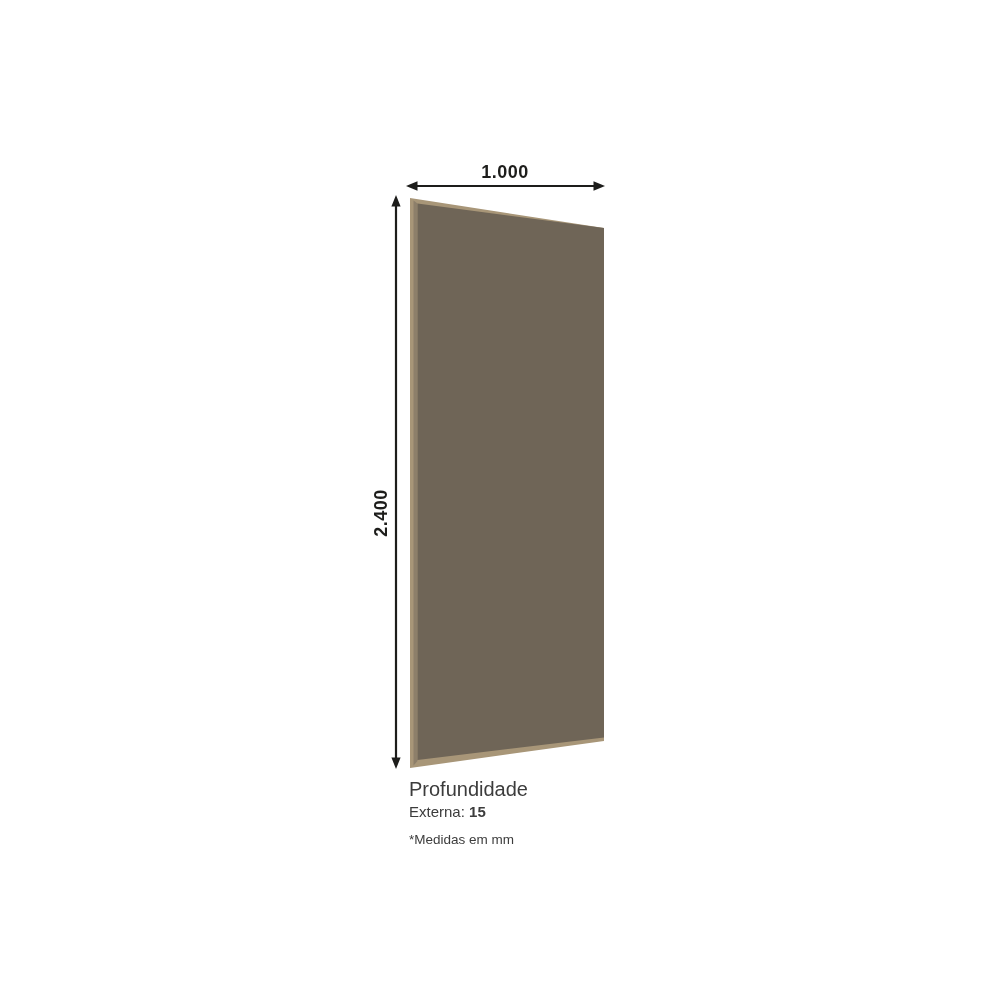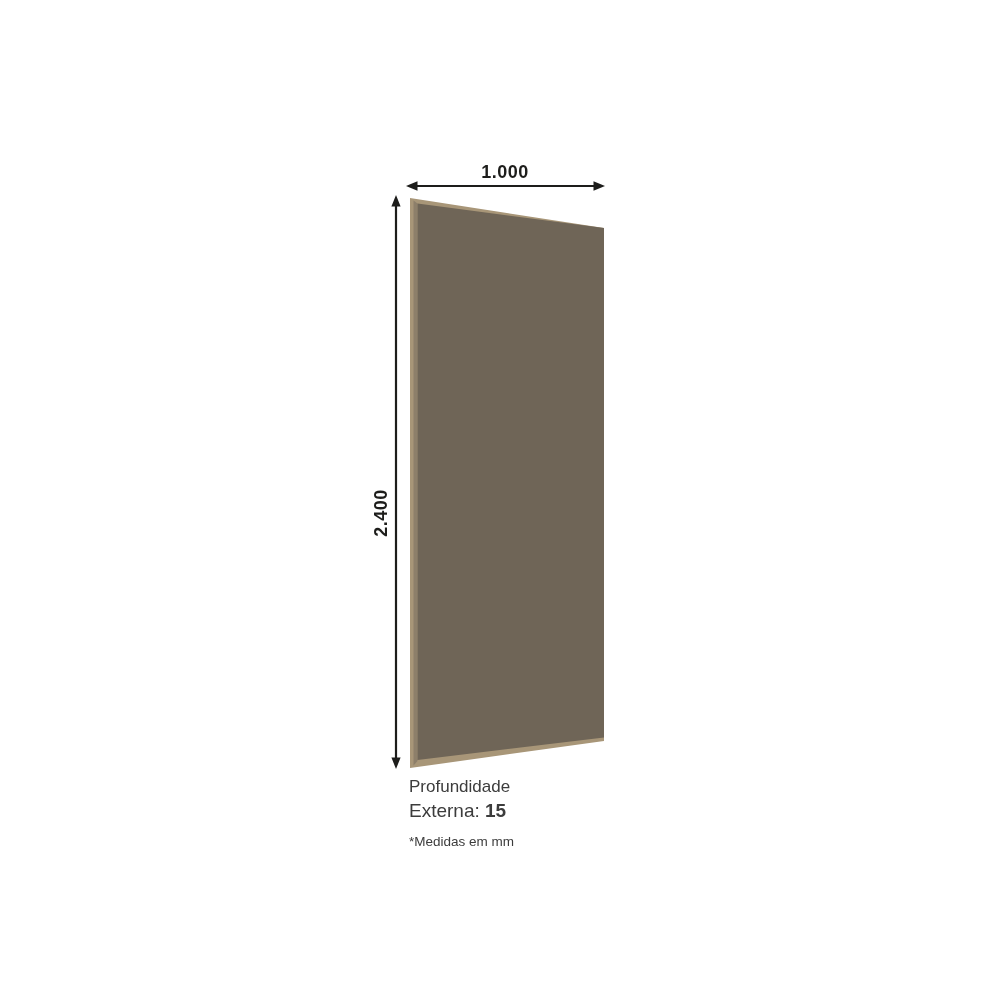--- a/index.html
+++ b/index.html
@@ -30,25 +30,25 @@
   }
   .caption {
     position: absolute;
     left: 409px;
     top: 776px;
     color: #3c3c3c;
     line-height: 1.32;
     white-space: nowrap;
   }
   .caption-line1 {
-    font-size: 17px;
+    font-size: 20px;
     font-weight: 400;
   }
   .caption-line2 {
-    font-size: 19px;
+    font-size: 15px;
     font-weight: 400;
   }
   .caption-line2 .value {
     font-weight: 700;
   }
   .caption-footnote {
     font-size: 13.5px;
     font-weight: 400;
     margin-top: 9px;
   }

